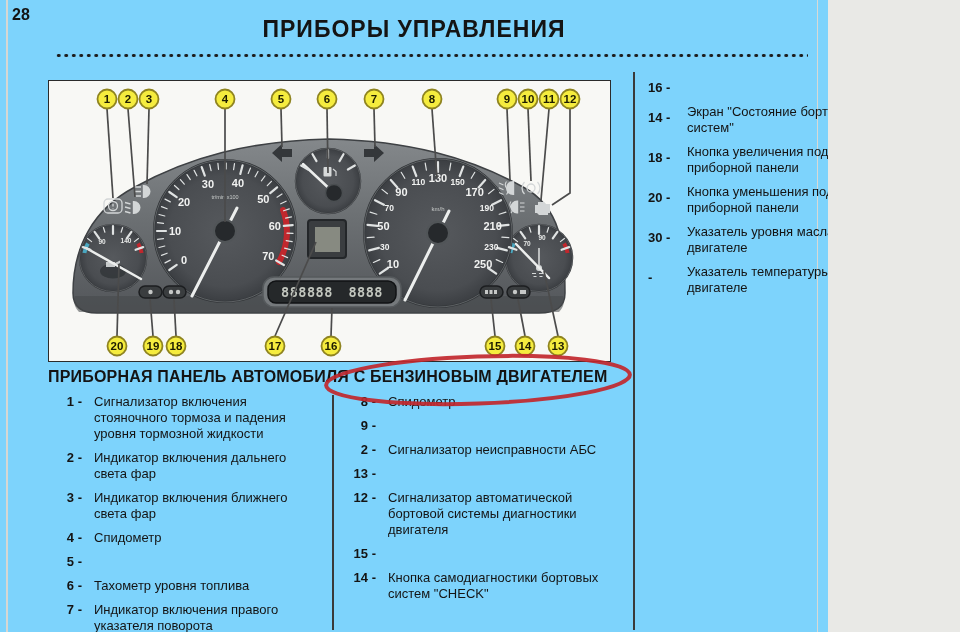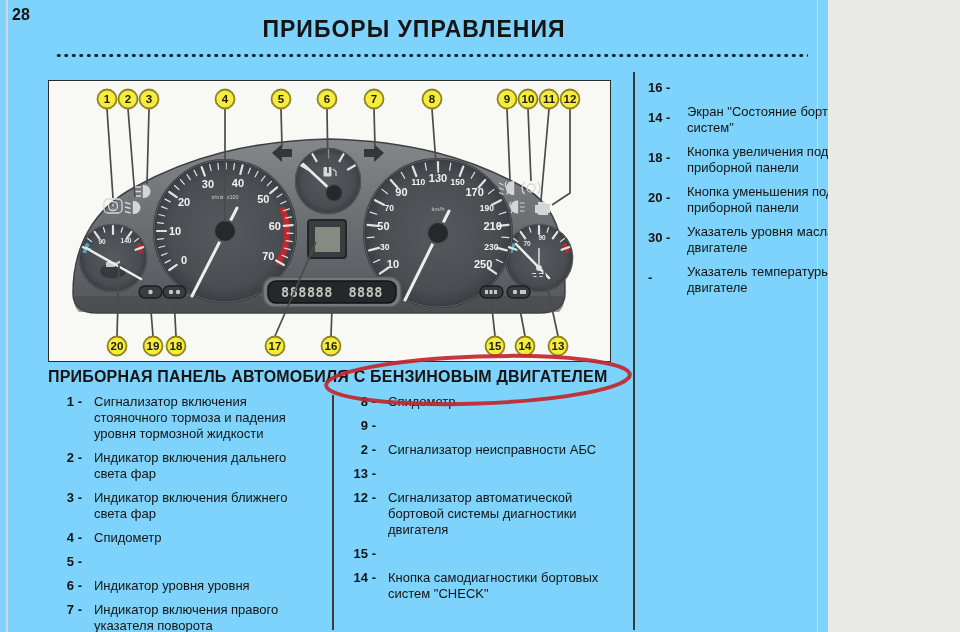--- a/index.html
+++ b/index.html
@@ -420,21 +420,21 @@
       </div>
       <div class="li">
         <span class="num">4 -</span>
         <span class="txt">Спидометр</span>
       </div>
       <div class="li">
         <span class="num">5 -</span>
       </div>
       <div class="li">
         <span class="num">6 -</span>
-        <span class="txt">Индикатор уровня уровня</span>
+        <span class="txt">Тахометр уровня топлива</span>
       </div>
       <div class="li">
         <span class="num">7 -</span>
         <span class="txt">Индикатор включения правого<br>указателя поворота</span>
       </div>
     </div>
   <div class="col2" id="legend-col2">
       <div class="li">
         <span class="num">8 -</span>
         <span class="txt">Спидометр</span>

